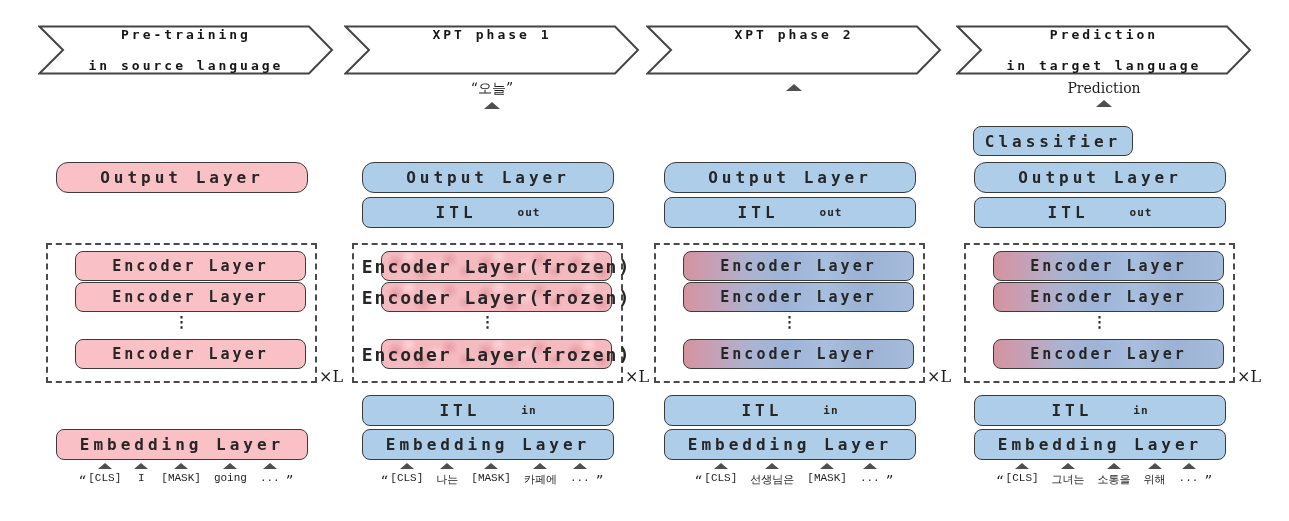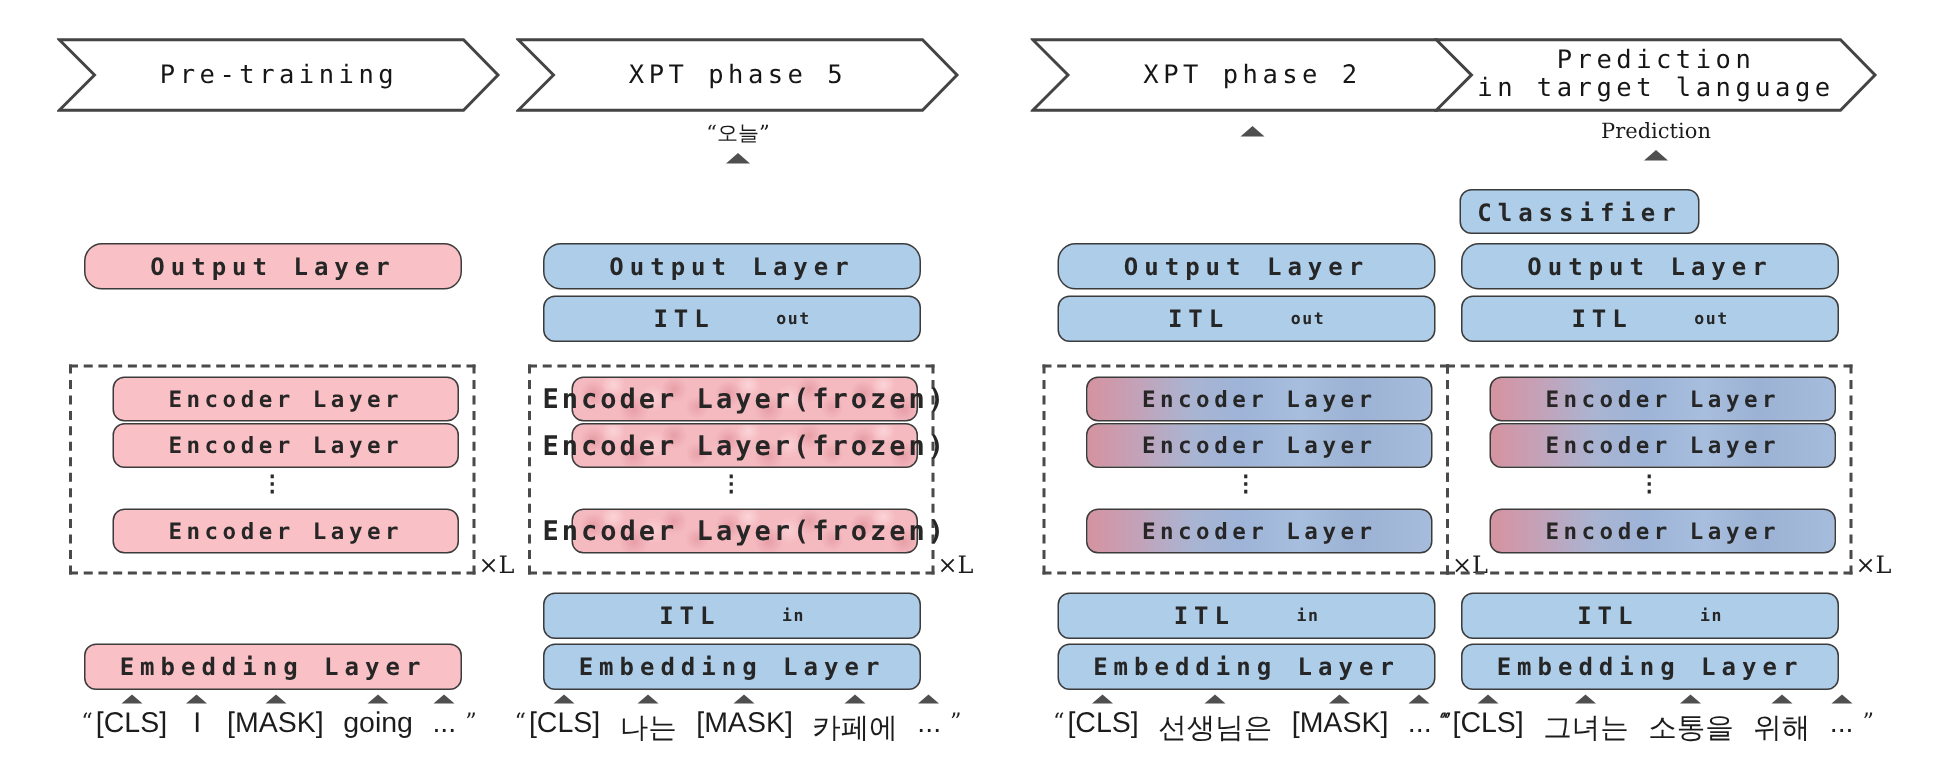--- a/index.html
+++ b/index.html
@@ -1,25 +1,25 @@
 <!DOCTYPE html>
 <html><head>
 <meta charset="utf-8">
 <style>
   html,body{margin:0;padding:0;background:#ffffff;}
   .stage{position:relative;width:1289px;height:521px;background:#ffffff;overflow:hidden;
          font-family:"DejaVu Sans Mono",monospace;}
   .col{position:absolute;top:0;height:521px;width:296px;}
-  .col1{left:38px}.col2{left:344px}.col3{left:687px}.col4{left:956px}
+  .col1{left:38px}.col2{left:344px}.col3{left:646px}.col4{left:956px}
 
   
   .banner{position:absolute;top:25px;left:0;width:296px;height:50px;}
   .banner svg{position:absolute;inset:0;display:block;}
   .banner-text{position:absolute;inset:0;display:flex;flex-direction:column;align-items:center;
-               justify-content:center;font-weight:normal;font-size:17px;letter-spacing:3px;
+               justify-content:space-between;font-weight:bold;font-size:13px;letter-spacing:3px;
                line-height:19px;color:#161616;white-space:nowrap;}
 
   
   .word-wrap{position:absolute;top:80px;left:0;right:0;text-align:center;}
   .word{font-family:"DejaVu Serif",serif;font-size:14px;color:#1c1c1c;}
   .tri{width:0;height:0;border-left:8px solid transparent;border-right:8px solid transparent;
        border-bottom:7px solid #4f4f4f;}
   .tri-lg{margin:4px auto 0 auto;}
   .tri-sm{border-left-width:7px;border-right-width:7px;border-bottom-width:6px;}
 
@@ -56,37 +56,38 @@
             #9db4d8 45%,#a8bede 62%,#9bb2d4 78%,#a6bcdc 100%);}
   .dots{position:absolute;top:62px;left:0;right:0;text-align:center;
         font-weight:bold;font-size:15px;line-height:30px;color:#2a2a2a;}
   .xl{position:absolute;right:-28px;bottom:-5px;font-family:"DejaVu Serif",serif;
       font-size:16px;color:#1c1c1c;}
 
   
   .tokens{position:absolute;top:463px;left:-14px;right:-14px;display:flex;
           justify-content:center;align-items:flex-start;gap:13px;}
   .tok{display:flex;flex-direction:column;align-items:center;gap:3px;}
-  .tok-t{font-family:Liberation Sans, sans-serif;font-size:19px;color:#1c1c1c;white-space:nowrap;}
+  .tok-t{font-family:Liberation Mono, monospace;font-size:11px;color:#1c1c1c;white-space:nowrap;}
   .q{font-family:"DejaVu Serif",serif;font-size:15px;color:#1c1c1c;margin-top:9px;}
   .qo{margin-right:-11px;}
   .qc{margin-left:-7px;}
 </style>
 </head>
 <body>
 
 <div class="stage">
 
   <div class="col col1">
     <div class="banner">
       <svg viewBox="0 0 296 50" preserveAspectRatio="none">
         <polygon points="1.5,1.5 271,1.5 294,25 271,48.5 1.5,48.5 25,25" fill="#ffffff" stroke="#444444" stroke-width="2"></polygon>
       </svg>
       <div class="banner-text">
         <span>Pre-training</span>
+        <span>in source language</span>
       </div>
     </div>
     <div class="box pink out">Output Layer</div>
     <div class="dashed">
       <div class="box pink enc e1">Encoder Layer</div>
       <div class="box pink enc e2">Encoder Layer</div>
       <div class="dots">⋮</div>
       <div class="box pink enc e3">Encoder Layer</div>
       <div class="xl">×L</div>
     </div>
@@ -116,21 +117,21 @@
       <span class="q qc">”</span>
     </div>
   </div>
 
   <div class="col col2">
     <div class="banner">
       <svg viewBox="0 0 296 50" preserveAspectRatio="none">
         <polygon points="1.5,1.5 271,1.5 294,25 271,48.5 1.5,48.5 25,25" fill="#ffffff" stroke="#444444" stroke-width="2"></polygon>
       </svg>
       <div class="banner-text">
-        <span>XPT phase 5</span>
+        <span>XPT phase 1</span>
       </div>
     </div>
     <div class="word-wrap">
       <div class="word">“오늘”</div>
       <div class="tri tri-lg"></div>
     </div>
     <div class="box blue out">Output Layer</div>
     <div class="box blue itl-out">
         <span>ITL</span>
         <sub>out</sub>

